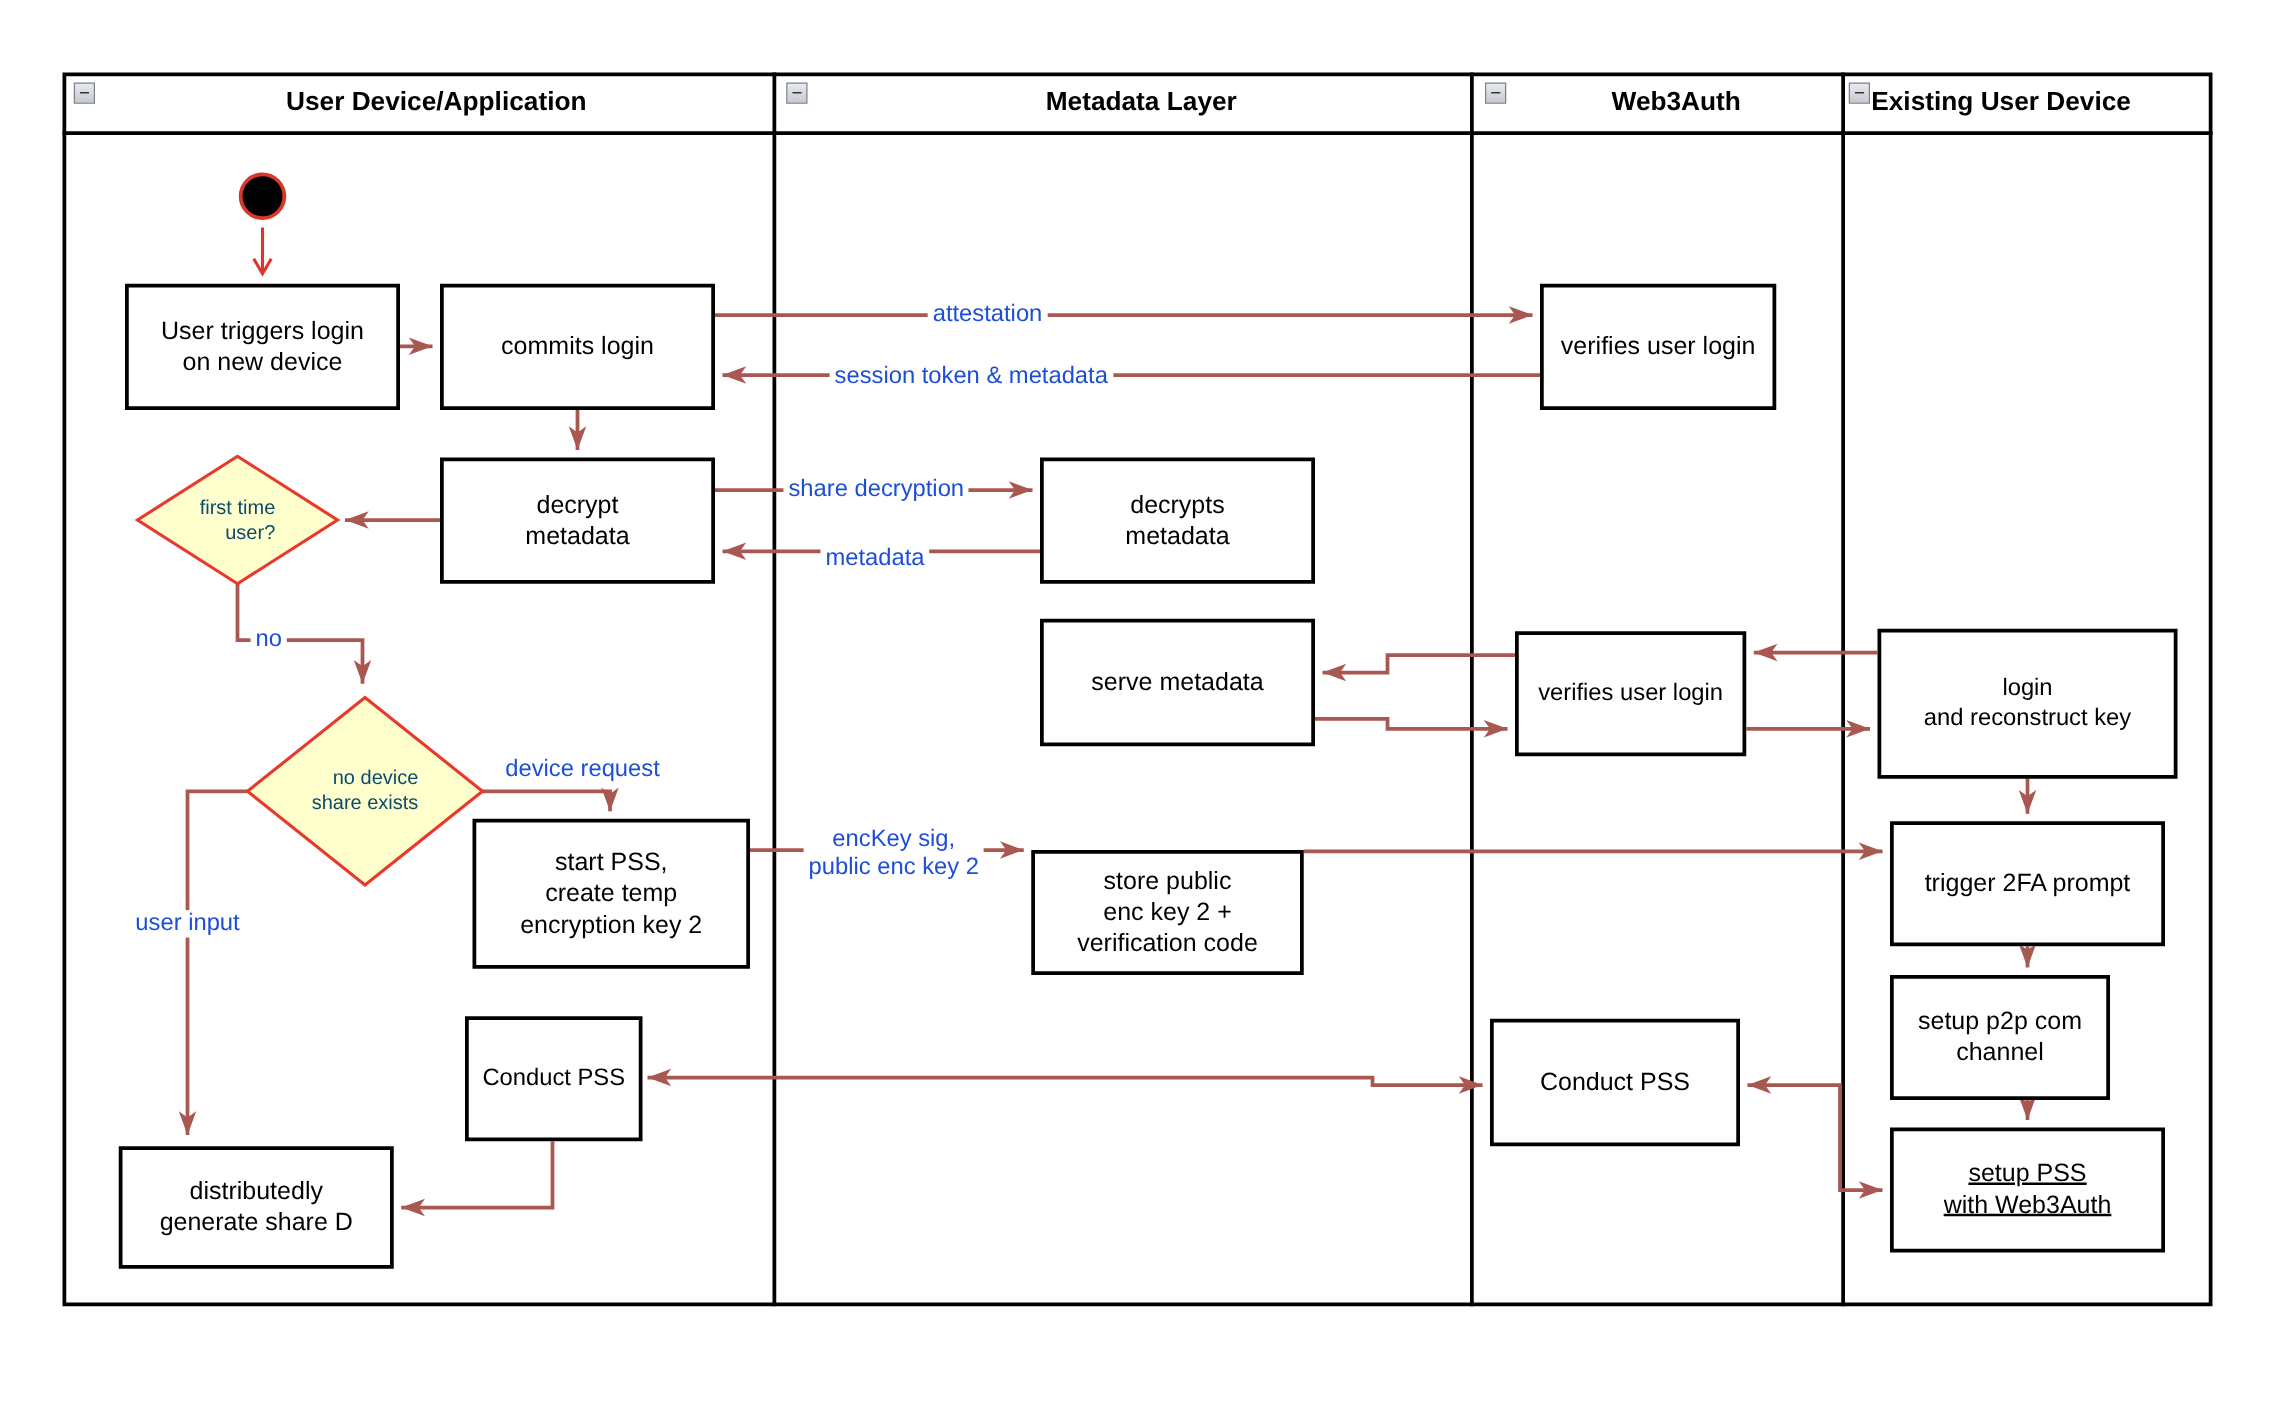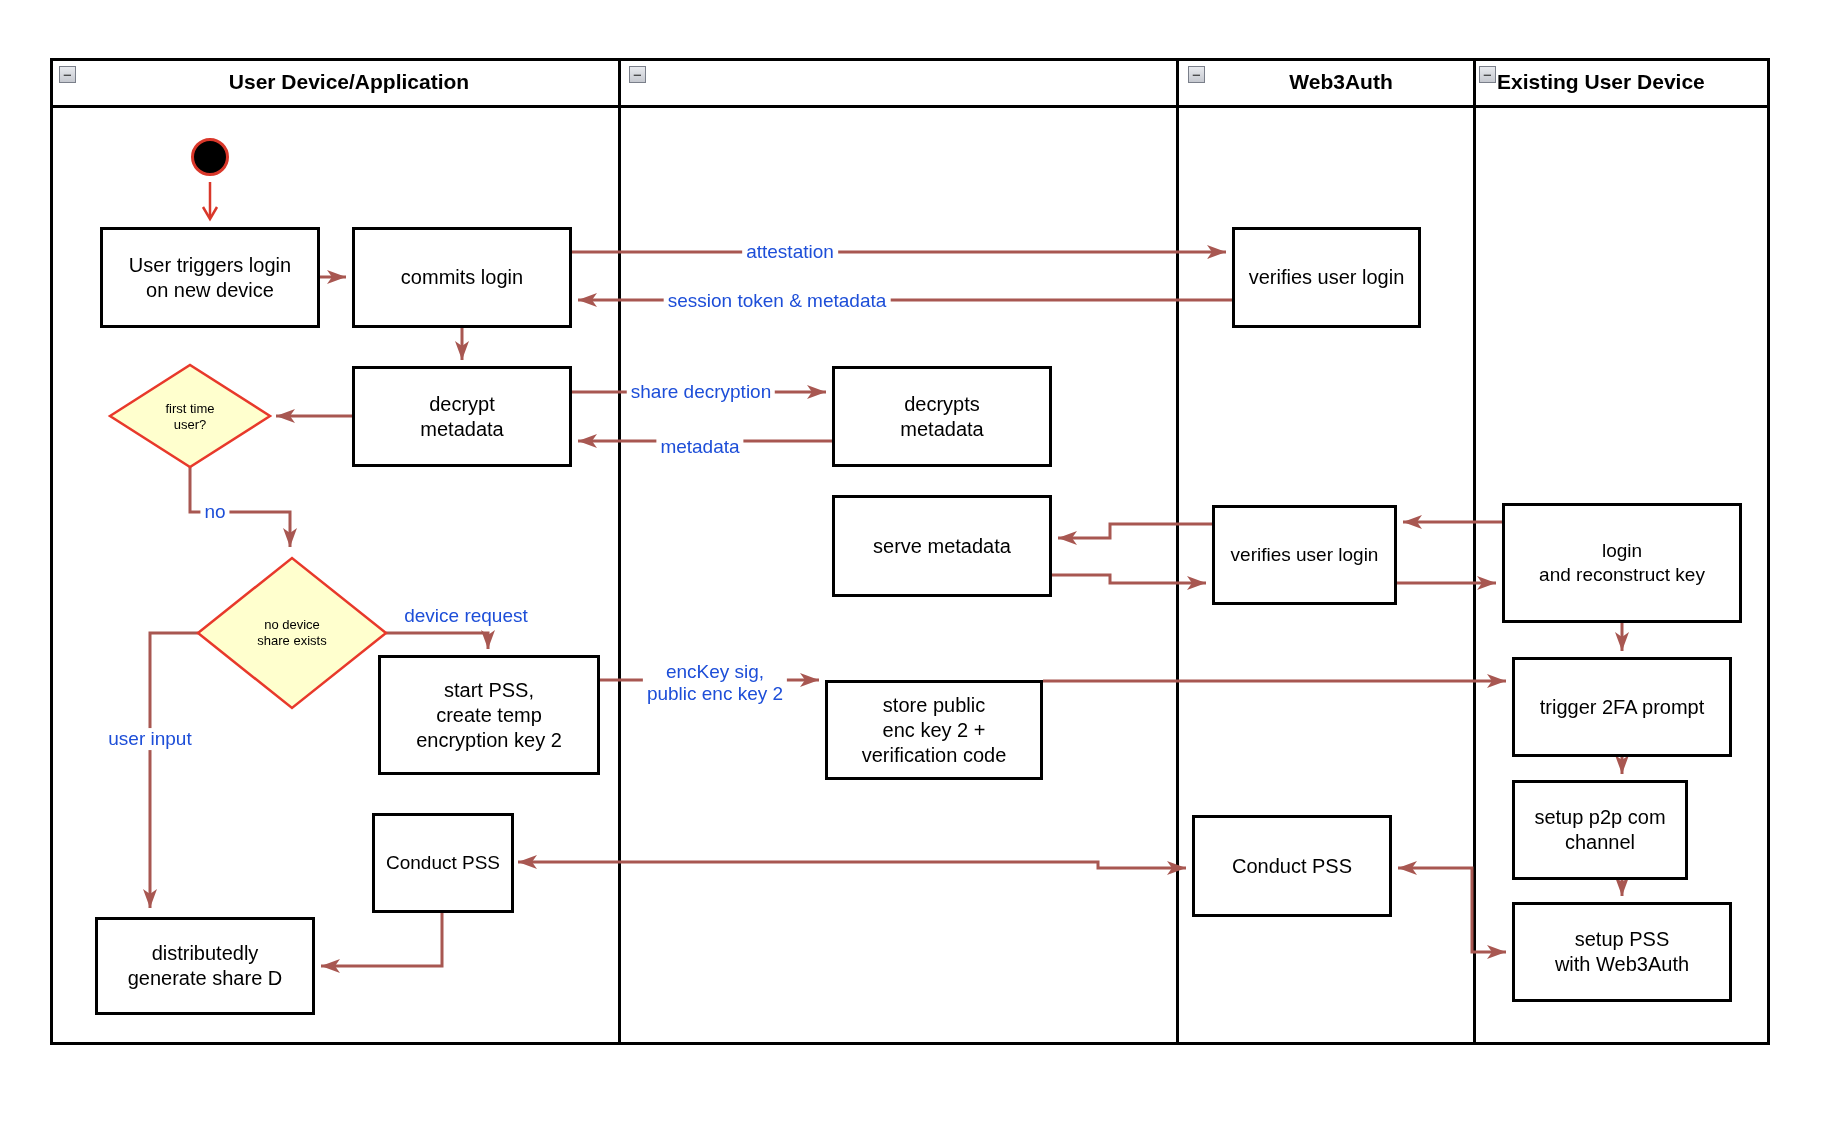--- a/index.html
+++ b/index.html
@@ -12,21 +12,21 @@
   .lane-title{position:absolute;top:60px;height:44px;display:flex;align-items:center;
               justify-content:center;font-size:21px;font-weight:bold;color:#000;}
   .lane-title.left{justify-content:flex-start;}
   .collapse-btn{position:absolute;width:17px;height:17px;background:linear-gradient(#e8eaee,#c6c9d0);
                 border:1px solid #7a7f8a;box-sizing:border-box;display:flex;align-items:center;
                 justify-content:center;font-size:15px;line-height:1;color:#222;cursor:pointer;}
   .node{position:absolute;background:#fff;border:3px solid #000;box-sizing:border-box;
         display:flex;align-items:center;justify-content:center;text-align:center;
         font-size:20px;line-height:1.25;color:#000;white-space:pre-line;z-index:4;}
   .dlabel{position:absolute;display:flex;align-items:center;justify-content:center;
-          text-align:center;font-size:13px;line-height:1.25;color:#000000;white-space:pre-line;z-index:5;}
+          text-align:right;font-size:16px;line-height:1.25;color:#0c4a6e;white-space:pre-line;z-index:5;}
   .elabel{position:absolute;transform:translate(-50%,-50%);background:#fff;padding:0 4px;
           font-size:19px;line-height:1.15;color:#1d4ed8;text-align:center;white-space:pre-line;z-index:6;}
   svg.wires{position:absolute;left:0;top:0;z-index:3;pointer-events:none;}
   .start-node{position:absolute;left:191px;top:138px;width:38px;height:38px;border-radius:50%;
               background:#000;border:3px solid #d9372a;box-sizing:border-box;z-index:4;}
 </style>
 </head>
 <body>
 
 <div class="canvas">
@@ -96,20 +96,21 @@
 
   <div class="frame"></div>
   <div class="vline" style="left:618px;"></div>
   <div class="vline" style="left:1176px;"></div>
   <div class="vline" style="left:1473px;"></div>
   <div class="hline"></div>
 
   <div class="collapse-btn" style="left:59px;top:66px;">−</div>
   <div class="lane-title" style="left:80px;width:538px;">User Device/Application</div>
   <div class="collapse-btn" style="left:629px;top:66px;">−</div>
+  <div class="lane-title" style="left:650px;width:526px;">Metadata Layer</div>
   <div class="collapse-btn" style="left:1188px;top:66px;">−</div>
   <div class="lane-title" style="left:1209px;width:264px;">Web3Auth</div>
   <div class="collapse-btn" style="left:1479px;top:66px;">−</div>
   <div class="lane-title left" style="left:1497px;width:270px;">Existing User Device</div>
 
   <div class="start-node"></div>
 
   <div class="node" style="left:100px;top:227px;width:220px;height:101px;">User triggers login
 on new device</div>
   <div class="node" style="left:352px;top:227px;width:220px;height:101px;">commits login</div>
@@ -124,21 +125,21 @@
 and reconstruct key</div>
   <div class="node" style="left:378px;top:655px;width:222px;height:120px;">start PSS,
 create temp
 encryption key 2</div>
   <div class="node" style="left:825px;top:655px;width:218px;height:100px;margin-top:25px;">store public
 enc key 2 +
 verification code</div>
   <div class="node" style="left:1512px;top:657px;width:220px;height:100px;">trigger 2FA prompt</div>
   <div class="node" style="left:1512px;top:780px;width:176px;height:100px;">setup p2p com
 channel</div>
-  <div class="node" style="left:1512px;top:902px;width:220px;height:100px;">setup PSS
+  <div class="node" style="left:1512px;top:902px;width:220px;height:100px;text-decoration:underline;">setup PSS
 with Web3Auth</div>
   <div class="node" style="left:372px;top:813px;width:142px;height:100px;font-size:19px;">Conduct PSS</div>
   <div class="node" style="left:1192px;top:815px;width:200px;height:102px;">Conduct PSS</div>
   <div class="node" style="left:95px;top:917px;width:220px;height:98px;">distributedly
 generate share D</div>
 
   <div class="dlabel" style="left:120px;top:386px;width:140px;height:62px;">first time
 user?</div>
   <div class="dlabel" style="left:202px;top:600px;width:180px;height:66px;">no device
 share exists</div>

